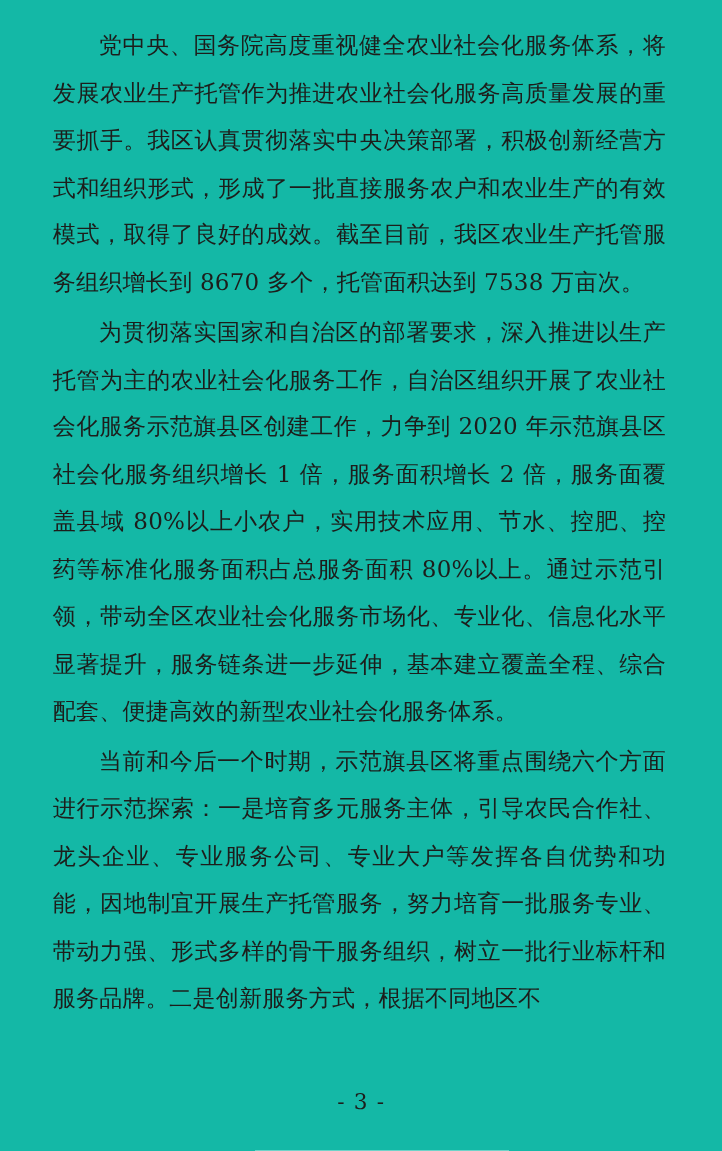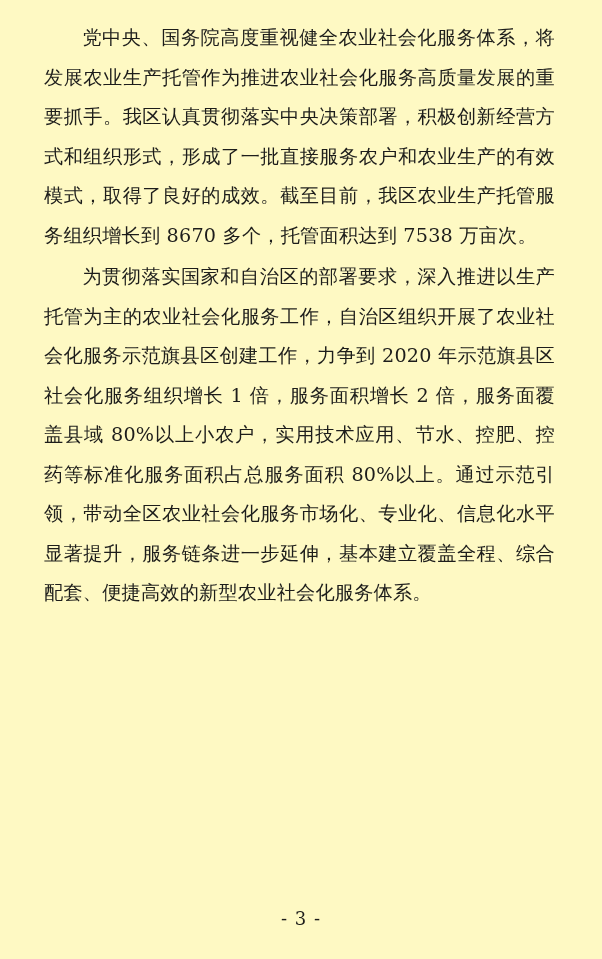--- a/index.html
+++ b/index.html
@@ -10,21 +10,21 @@
   body {
     width: 602px;
     height: 959px;
     overflow: hidden;
     font-family: "DejaVu Serif", "Liberation Serif", serif;
   }
   #page {
     position: relative;
     width: 602px;
     height: 959px;
-    background: #fef9c3;
+    background: #14b8a6;
     box-sizing: border-box;
     padding: 18px 47px 0 44px;
   }
   .doc-body {
     color: #1d1d1b;
     font-size: 19.2px;
     line-height: 39.5px;
     text-align: justify;
     text-justify: inter-ideograph;
     letter-spacing: 0.2px;
@@ -50,15 +50,16 @@
     letter-spacing: 1px;
   }
 </style>
 </head>
 <body>
 
 <div id="page">
   <div class="doc-body">
     <p class="para">党中央、国务院高度重视健全农业社会化服务体系，将发展农业生产托管作为推进农业社会化服务高质量发展的重要抓手。我区认真贯彻落实中央决策部署，积极创新经营方式和组织形式，形成了一批直接服务农户和农业生产的有效模式，取得了良好的成效。截至目前，我区农业生产托管服务组织增长到 8670 多个，托管面积达到 7538 万亩次。</p>
     <p class="para">为贯彻落实国家和自治区的部署要求，深入推进以生产托管为主的农业社会化服务工作，自治区组织开展了农业社会化服务示范旗县区创建工作，力争到 2020 年示范旗县区社会化服务组织增长 1 倍，服务面积增长 2 倍，服务面覆盖县域 80%以上小农户，实用技术应用、节水、控肥、控药等标准化服务面积占总服务面积 80%以上。通过示范引领，带动全区农业社会化服务市场化、专业化、信息化水平显著提升，服务链条进一步延伸，基本建立覆盖全程、综合配套、便捷高效的新型农业社会化服务体系。</p>
+    <p class="para">当前和今后一个时期，示范旗县区将重点围绕六个方面进行示范探索：一是培育多元服务主体，引导农民合作社、龙头企业、专业服务公司、专业大户等发挥各自优势和功能，因地制宜开展生产托管服务，努力培育一批服务专业、带动力强、形式多样的骨干服务组织，树立一批行业标杆和服务品牌。二是创新服务方式，根据不同地区不</p>
   </div>
   <div class="page-number">- 3 -</div>
 </div>
 
 </body></html>

